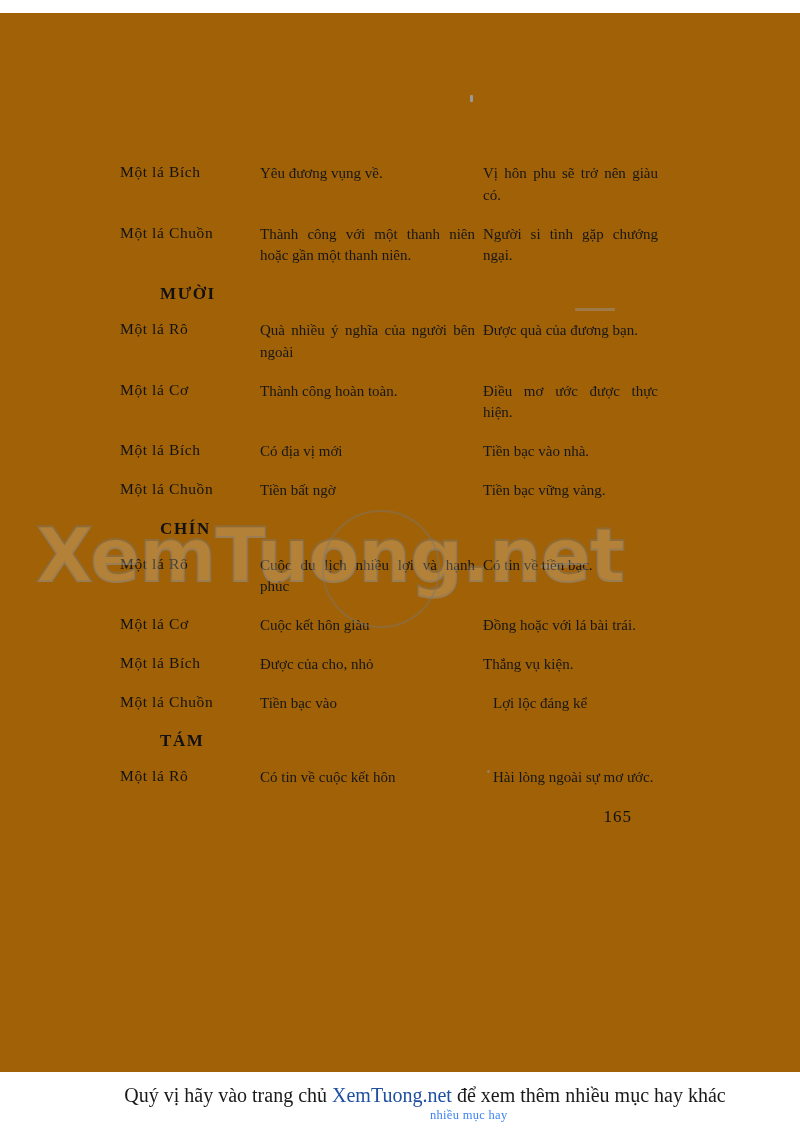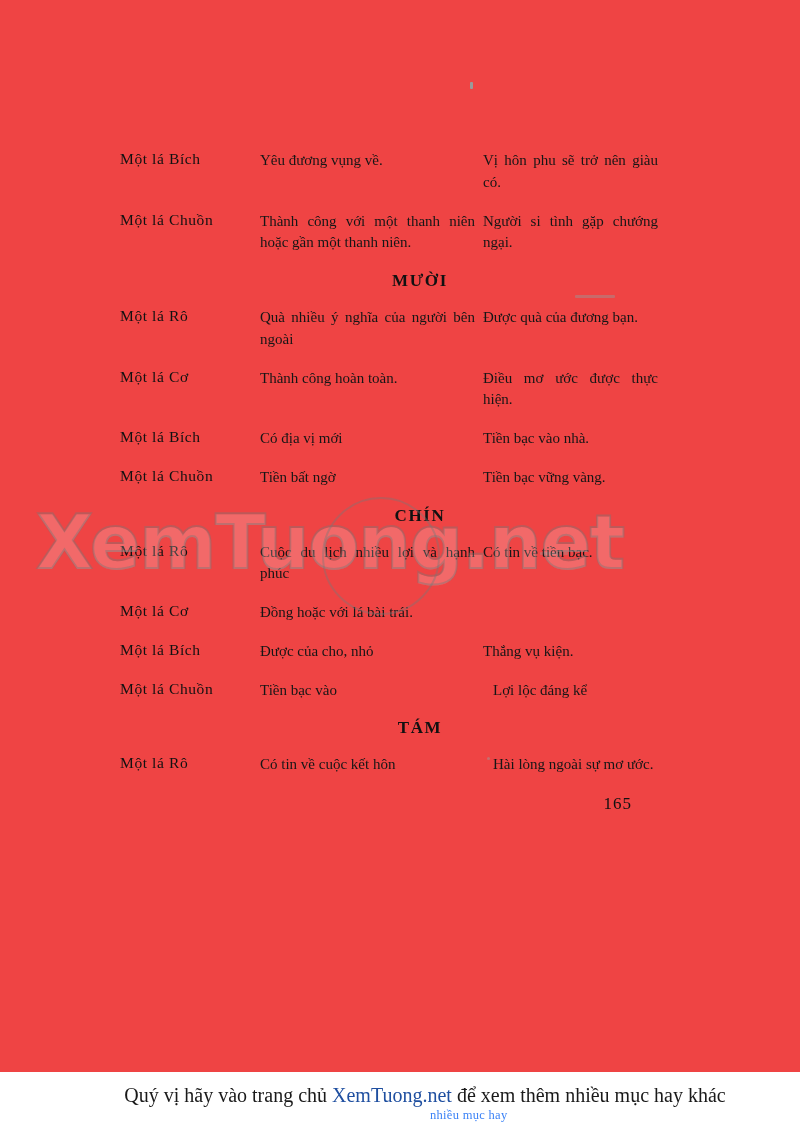--- a/index.html
+++ b/index.html
@@ -13,24 +13,24 @@
     position: relative;
     font-family: "Liberation Serif", serif;
     color: #1a1a1a;
     overflow: hidden;
   }
 
   
   #page {
     position: absolute;
     left: 0;
-    top: 0;
+    top: 13px;
     width: 800px;
     height: 1072px;
-    background: #ef4444;
+    background: #a16207;
     overflow: hidden;
   }
 
   #scan-body {
     position: absolute;
     left: 120px;
     top: 150px;
     width: 560px;
   }
 
@@ -72,21 +72,21 @@
     line-height: 1.45;
     color: #161616;
     text-align: justify;
   }
   .col-right.indent {
     padding-left: 10px;
   }
 
   
   .section-heading {
-    text-align: center;
+    text-align: left;
     font-size: 17px;
     font-weight: bold;
     letter-spacing: 1.6px;
     margin: 6px 0 16px 0;
     padding-left: 40px;
     color: #111;
   }
 
   
   .page-number {
@@ -215,20 +215,21 @@
 
     <div class="section-heading">CHÍN</div>
     <div>
       <div class="row">
         <div class="col-card">Một lá Rô</div>
         <div class="col-mid">Cuộc du lịch nhiều lợi và hạnh phúc</div>
         <div class="col-right">Có tin về tiền bạc.</div>
       </div>
       <div class="row">
         <div class="col-card">Một lá Cơ</div>
+        <div class="col-mid">Cuộc kết hôn giàu</div>
         <div class="col-right">Đồng hoặc với lá bài trái.</div>
       </div>
       <div class="row">
         <div class="col-card">Một lá Bích</div>
         <div class="col-mid">Được của cho, nhỏ</div>
         <div class="col-right">Thắng vụ kiện.</div>
       </div>
       <div class="row">
         <div class="col-card">Một lá Chuồn</div>
         <div class="col-mid">Tiền bạc vào</div>

